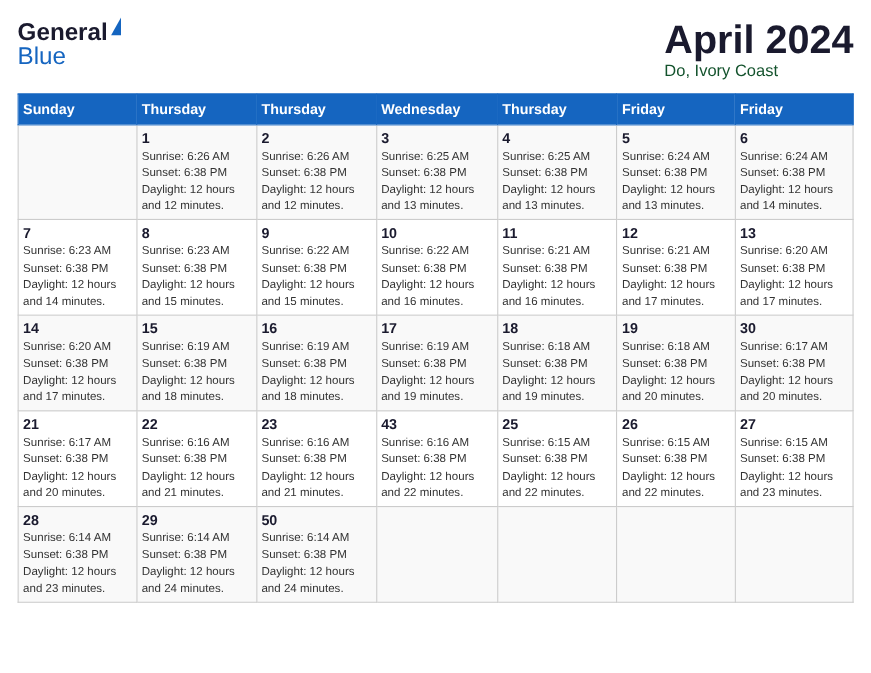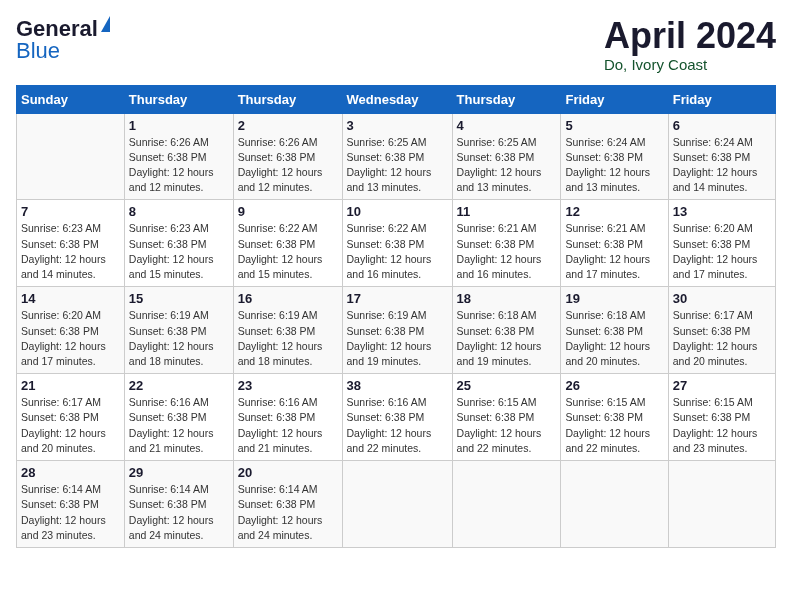--- a/index.html
+++ b/index.html
@@ -198,21 +198,21 @@
         </td>
         <td>
           <span class="day-num">22</span>
           <div class="day-info">Sunrise: 6:16 AM<br>Sunset: 6:38 PM<br>Daylight: 12 hours<br>and 21 minutes.</div>
         </td>
         <td>
           <span class="day-num">23</span>
           <div class="day-info">Sunrise: 6:16 AM<br>Sunset: 6:38 PM<br>Daylight: 12 hours<br>and 21 minutes.</div>
         </td>
         <td>
-          <span class="day-num">38</span>
+          <span class="day-num">43</span>
           <div class="day-info">Sunrise: 6:16 AM<br>Sunset: 6:38 PM<br>Daylight: 12 hours<br>and 22 minutes.</div>
         </td>
         <td>
           <span class="day-num">25</span>
           <div class="day-info">Sunrise: 6:15 AM<br>Sunset: 6:38 PM<br>Daylight: 12 hours<br>and 22 minutes.</div>
         </td>
         <td>
           <span class="day-num">26</span>
           <div class="day-info">Sunrise: 6:15 AM<br>Sunset: 6:38 PM<br>Daylight: 12 hours<br>and 22 minutes.</div>
         </td>
@@ -224,21 +224,21 @@
       <tr>
         <td>
           <span class="day-num">28</span>
           <div class="day-info">Sunrise: 6:14 AM<br>Sunset: 6:38 PM<br>Daylight: 12 hours<br>and 23 minutes.</div>
         </td>
         <td>
           <span class="day-num">29</span>
           <div class="day-info">Sunrise: 6:14 AM<br>Sunset: 6:38 PM<br>Daylight: 12 hours<br>and 24 minutes.</div>
         </td>
         <td>
-          <span class="day-num">20</span>
+          <span class="day-num">50</span>
           <div class="day-info">Sunrise: 6:14 AM<br>Sunset: 6:38 PM<br>Daylight: 12 hours<br>and 24 minutes.</div>
         </td>
         <td class="empty-cell"></td>
         <td class="empty-cell"></td>
         <td class="empty-cell"></td>
         <td class="empty-cell"></td>
       </tr>
     </tbody>
 </table>
 

